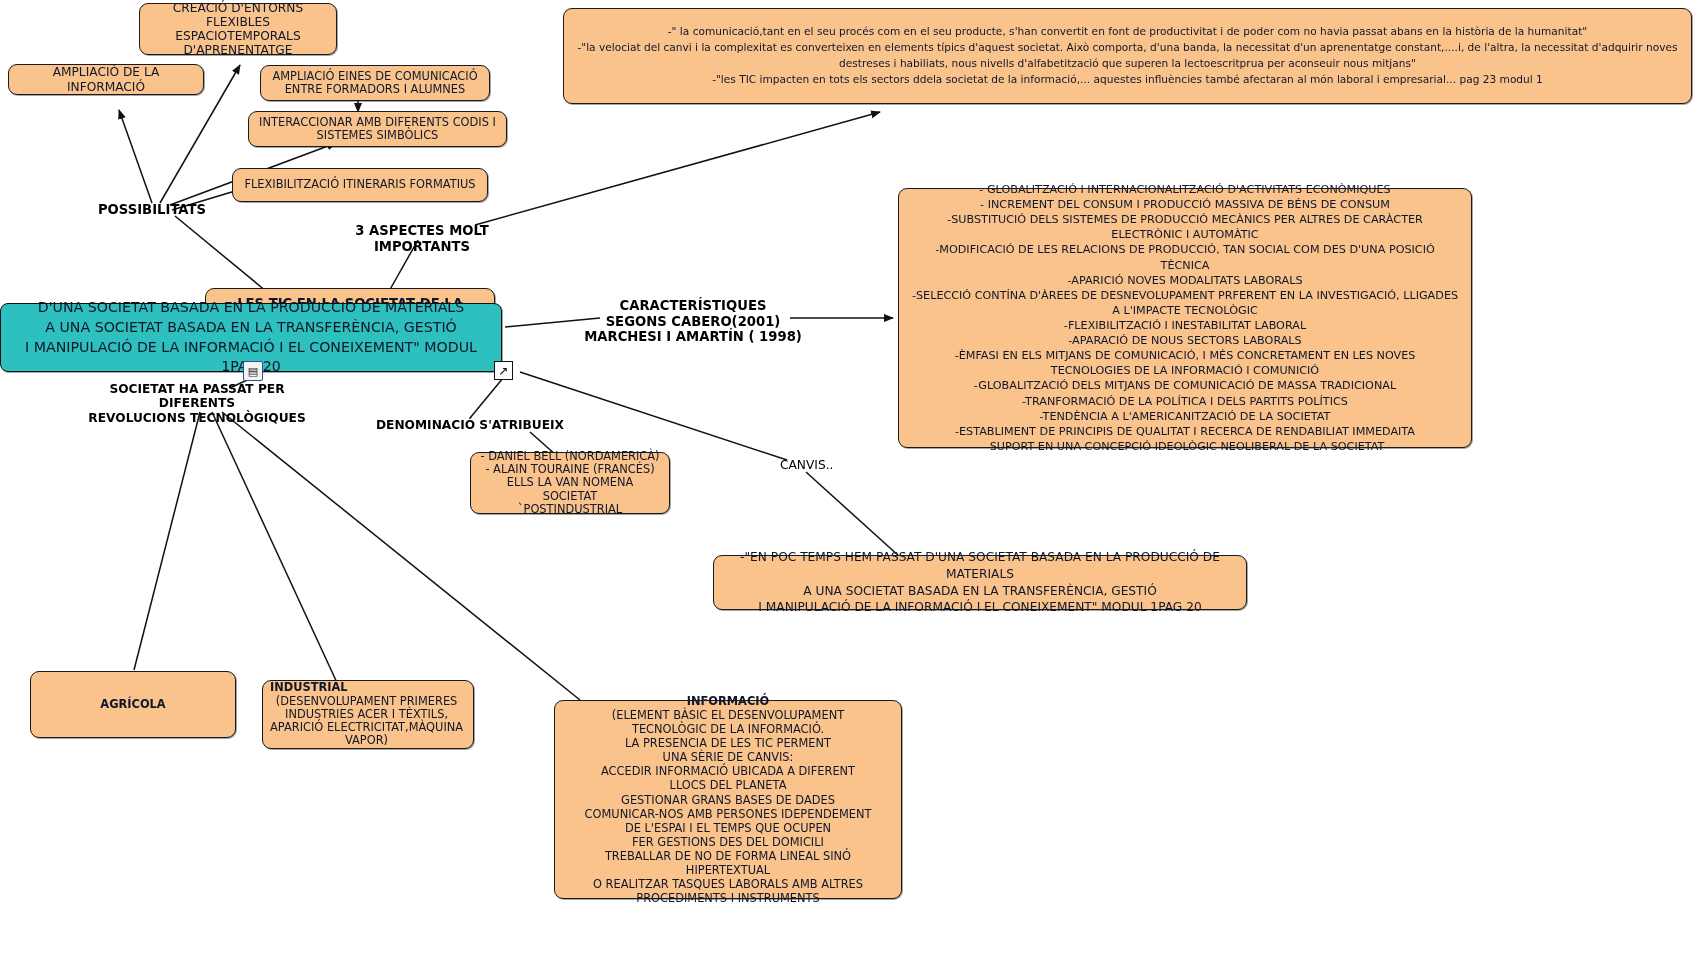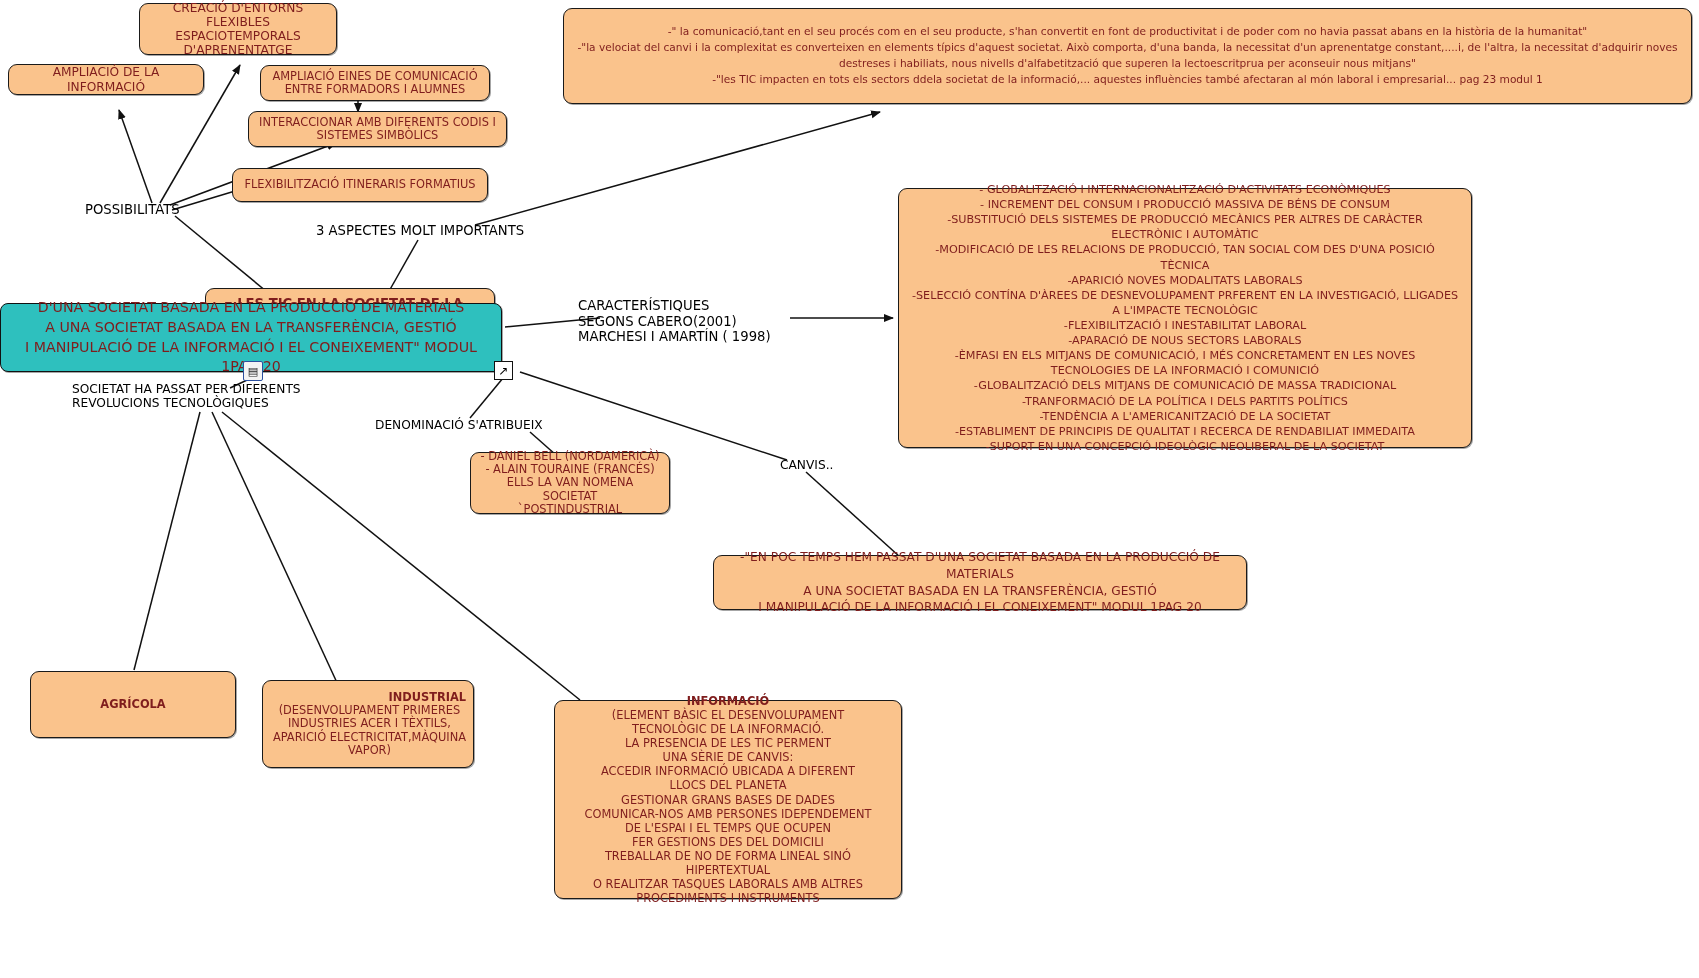--- a/index.html
+++ b/index.html
@@ -11,32 +11,32 @@
   #canvas{position:absolute;left:0;top:0;width:1699px;height:978px;}
   svg.links{position:absolute;left:0;top:0;width:1699px;height:978px;pointer-events:none;}
 
   .node{
     position:absolute;
     box-sizing:border-box;
     background:#FAC38C;
     border:1.4px solid #1a1a1a;
     border-radius:9px;
     text-align:center;
-    color:#7f1d1d;
+    color:#0f172a;
     line-height:1.16;
     padding:4px 7px;
     white-space:pre-line;
     box-shadow:1px 1px 0 rgba(0,0,0,0.35);
   }
   .node.teal{background:#2EC0BE;border-color:#111;border-radius:8px;}
   .label{
     position:absolute;
     color:#000;
-    font-weight:normal;
-    text-align:left;
+    font-weight:bold;
+    text-align:center;
     white-space:pre-line;
     line-height:1.18;
   }
   .label.plain{font-weight:normal;}
 
   .f13{font-size:13.2px;}
   .f12{font-size:12.2px;}
   .f11{font-size:11.4px;}
   .f10{font-size:10.4px;}
   .f14{font-size:14.2px;}
@@ -154,21 +154,21 @@
 `POSTINDUSTRIAL</div>
 
   <div class="node f12" style="left:713px;top:555px;width:534px;height:55px;display:flex;align-items:center;justify-content:center;line-height:1.38;">-"EN POC TEMPS HEM PASSAT D'UNA SOCIETAT BASADA EN LA PRODUCCIÓ DE MATERIALS
 A UNA SOCIETAT BASADA EN LA TRANSFERÈNCIA, GESTIÓ
 I MANIPULACIÓ DE LA INFORMACIÓ I EL CONEIXEMENT" MODUL 1PAG 20</div>
 
   <div class="node f11" style="left:30px;top:671px;width:206px;height:67px;display:flex;flex-direction:row;align-items:center;justify-content:center;">
     <div class="bold">AGRÍCOLA</div>
   </div>
 
-  <div class="node f11" style="left:262px;top:680px;width:212px;height:88px;display:flex;flex-direction:column;align-items:flex-end;justify-content:center;">
+  <div class="node f11" style="left:262px;top:680px;width:212px;height:69px;display:flex;flex-direction:column;align-items:flex-start;justify-content:center;">
     <div class="bold">INDUSTRIAL</div>
     <div style="white-space:pre-line;">(DESENVOLUPAMENT PRIMERES
 INDUSTRIES ACER I TÈXTILS,
 APARICIÓ ELECTRICITAT,MÀQUINA
 VAPOR)</div>
   </div>
 
   <div class="node f11" style="left:554px;top:700px;width:348px;height:199px;display:flex;flex-direction:column;align-items:center;justify-content:center;line-height:1.23;">
     <div class="bold">INFORMACIÓ</div>
     <div style="white-space:pre-line;">(ELEMENT BÀSIC EL DESENVOLUPAMENT

